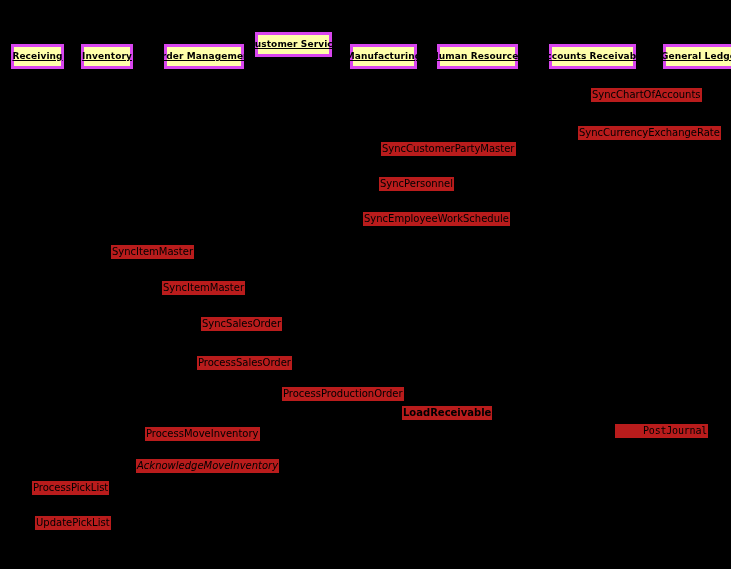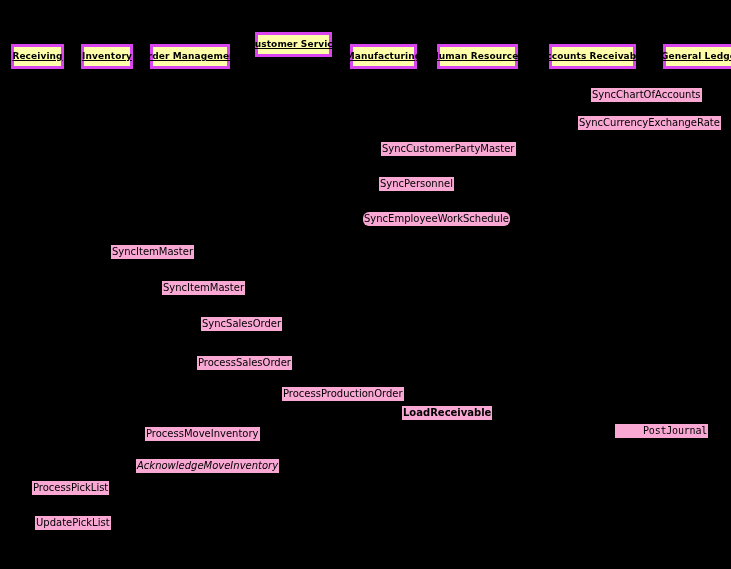--- a/index.html
+++ b/index.html
@@ -36,21 +36,21 @@
     font-weight: bold;
     color: #000000;
     text-decoration: underline;
     white-space: nowrap;
     letter-spacing: 0.1px;
     line-height: 1;
   }
   
   .message {
     position: absolute;
-    background: #f9a8d4;
+    background: #b91c1c;
     color: #000000;
     font-family: "DejaVu Sans", sans-serif;
     font-size: 10px;
     line-height: 14px;
     height: 14px;
     white-space: nowrap;
     padding: 0 1px;
     box-sizing: border-box;
     cursor: default;
   }
@@ -64,45 +64,45 @@
 <body>
 
 <div id="canvas">
   <div id="lifelines-layer">
       <div class="lifeline" style="left: 11px; top: 44px; width: 53px; height: 25px;">
         <span class="lifeline-label">Receiving</span>
       </div>
       <div class="lifeline" style="left: 81px; top: 44px; width: 52px; height: 25px;">
         <span class="lifeline-label">Inventory</span>
       </div>
-      <div class="lifeline" style="left: 150px; top: 44px; width: 80px; height: 25px;">
+      <div class="lifeline" style="left: 164px; top: 44px; width: 80px; height: 25px;">
         <span class="lifeline-label">Order Management</span>
       </div>
       <div class="lifeline" style="left: 255px; top: 32px; width: 77px; height: 25px; align-items: center;">
         <span class="lifeline-label">Customer Service</span>
       </div>
       <div class="lifeline" style="left: 350px; top: 44px; width: 67px; height: 25px;">
         <span class="lifeline-label">Manufacturing</span>
       </div>
       <div class="lifeline" style="left: 437px; top: 44px; width: 81px; height: 25px;">
         <span class="lifeline-label">Human Resources</span>
       </div>
       <div class="lifeline" style="left: 549px; top: 44px; width: 87px; height: 25px; text-align: center;">
         <span class="lifeline-label">Accounts Receivable</span>
       </div>
       <div class="lifeline" style="left: 663px; top: 44px; width: 68px; height: 25px; border-right: none;">
         <span class="lifeline-label">General Ledge</span>
       </div>
     </div>
   <div id="messages-layer">
       <div class="message" style="left: 591px; top: 88px;">SyncChartOfAccounts</div>
-      <div class="message" style="left: 578px; top: 116px;">SyncCurrencyExchangeRate</div>
+      <div class="message" style="left: 578px; top: 126px;">SyncCurrencyExchangeRate</div>
       <div class="message" style="left: 381px; top: 142px;">SyncCustomerPartyMaster</div>
       <div class="message" style="left: 379px; top: 177px;">SyncPersonnel</div>
-      <div class="message" style="left: 363px; top: 212px; border-radius: 6px;">SyncEmployeeWorkSchedule</div>
+      <div class="message" style="left: 363px; top: 212px;">SyncEmployeeWorkSchedule</div>
       <div class="message" style="left: 111px; top: 245px;">SyncItemMaster</div>
       <div class="message" style="left: 162px; top: 281px;">SyncItemMaster</div>
       <div class="message" style="left: 201px; top: 317px;">SyncSalesOrder</div>
       <div class="message" style="left: 197px; top: 356px;">ProcessSalesOrder</div>
       <div class="message" style="left: 282px; top: 387px;">ProcessProductionOrder</div>
       <div class="message" style="left: 402px; top: 406px; font-weight: bold;">LoadReceivable</div>
       <div class="message mono" style="left: 615px; top: 424px; padding-left: 28px;">PostJournal</div>
       <div class="message" style="left: 145px; top: 427px;">ProcessMoveInventory</div>
       <div class="message" style="left: 136px; top: 459px; font-style: italic;">AcknowledgeMoveInventory</div>
       <div class="message" style="left: 32px; top: 481px;">ProcessPickList</div>

